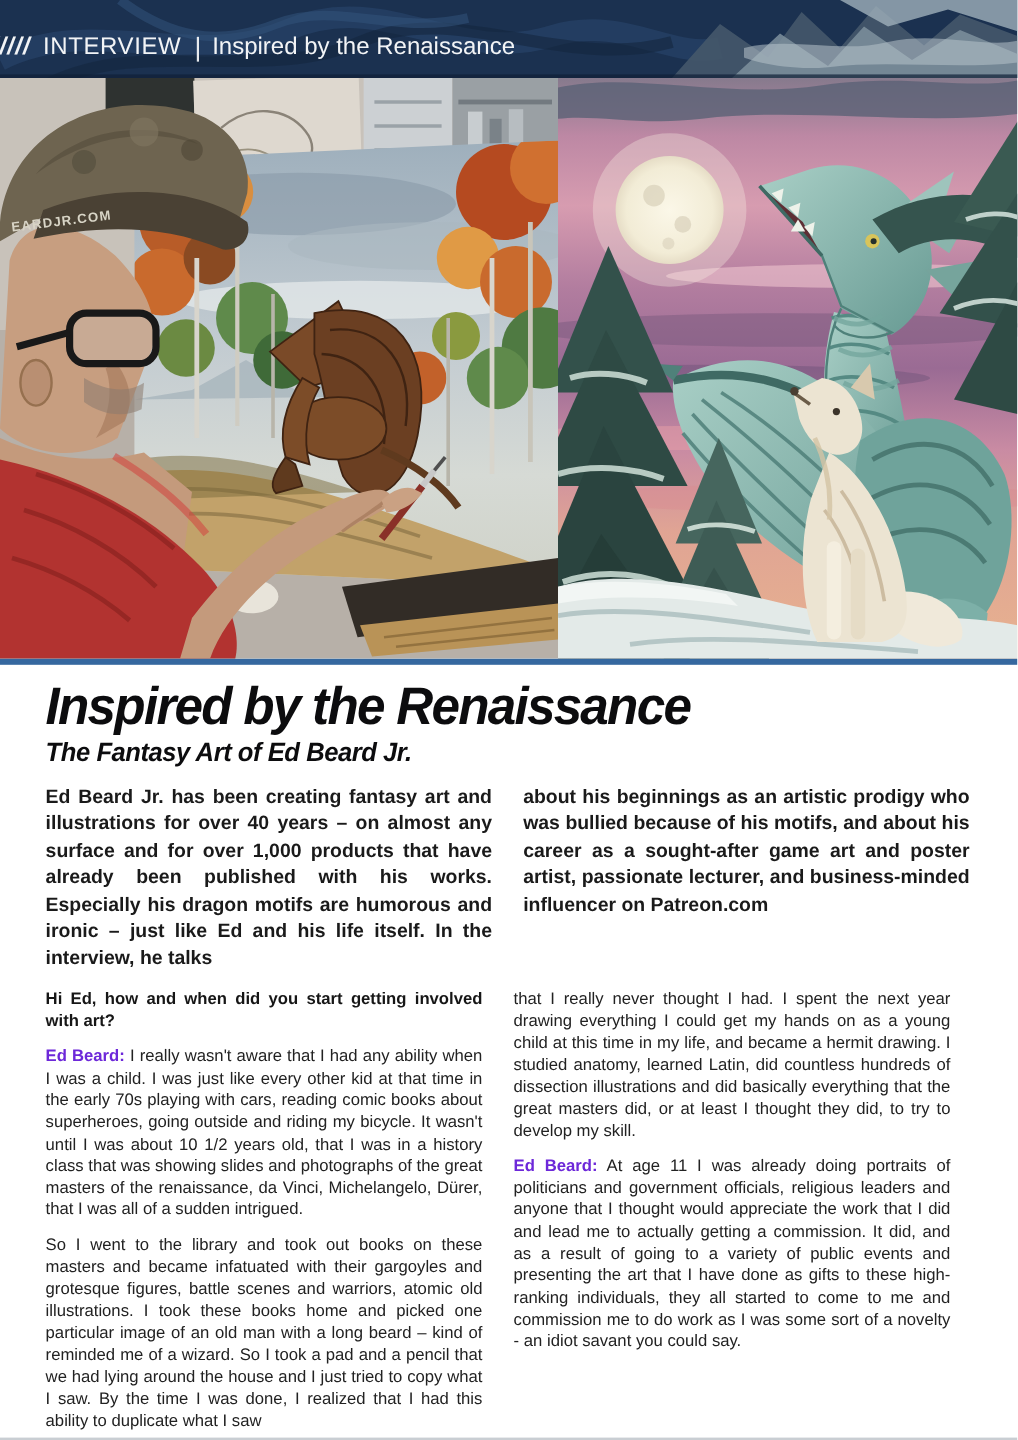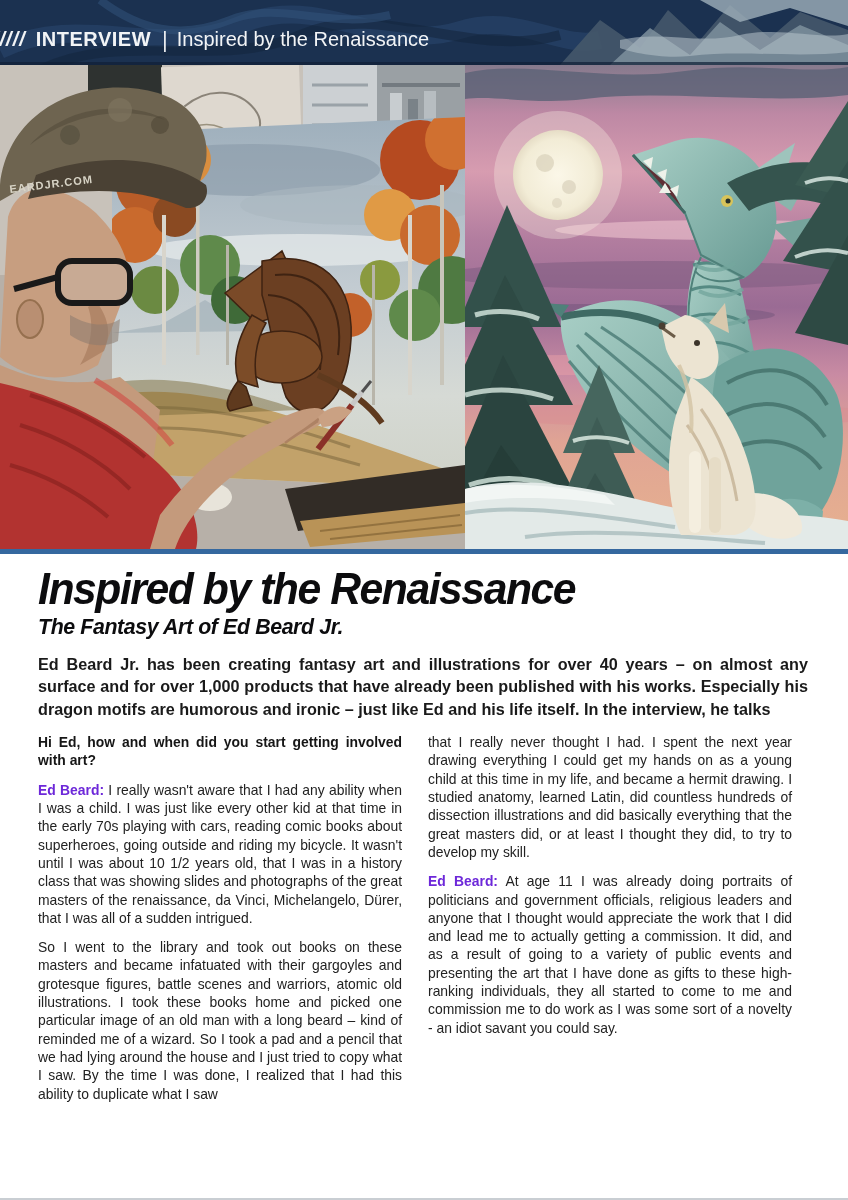--- a/index.html
+++ b/index.html
@@ -14,21 +14,21 @@
     background:linear-gradient(90deg,#16293f 0%,#1d3452 38%,#23405f 62%,#53687a 80%,#8b9aa5 100%);
     overflow:hidden;
   }
   .banner svg{position:absolute;top:0;left:0;}
   .banner-text{
     position:absolute;top:0;left:0;height:65px;display:flex;align-items:center;
     padding-top:14px;box-sizing:border-box;
     color:#f2f4f6;font-size:20px;white-space:nowrap;
   }
   .banner-text .slashes{font-weight:700;font-style:italic;letter-spacing:1px;margin-left:-7px;}
-  .banner-text .section{font-weight:700;letter-spacing:.5px;margin-left:10px;}
+  .banner-text .section{font-weight:400;letter-spacing:.5px;margin-left:10px;}
   .banner-text .sep{font-weight:300;margin:0 9px 0 11px;font-size:22px;opacity:.95;}
   .banner-text .btitle{font-weight:400;}
   
   .photo-row{position:absolute;top:65px;left:0;width:848px;height:484px;display:flex;}
   .photo-row svg{display:block;height:484px;}
   .blue-rule{position:absolute;top:549px;left:0;width:848px;height:5px;background:#35689f;}
   
   .article{position:absolute;top:554px;left:0;width:848px;}
   .title-block{padding:12px 40px 0 38px;}
   h1.title{
@@ -325,20 +325,23 @@
   <div class="article">
     <div class="title-block">
       <h1 class="title">Inspired by the Renaissance</h1>
       <h2 class="subtitle">The Fantasy Art of Ed Beard Jr.</h2>
     </div>
 
     <div class="intro">
       <div class="col">
         <p>Ed Beard Jr. has been creating fantasy art and illustrations for over 40 years – on almost any surface and for over 1,000 products that have already been published with his works. Especially his dragon motifs are humorous and ironic – just like Ed and his life itself. In the interview, he talks</p>
       </div>
+      <div class="col">
+        <p>about his beginnings as an artistic prodigy who was bullied because of his motifs, and about his career as a sought-after game art and poster artist, passionate lecturer, and business-minded influencer on Patreon.com</p>
+      </div>
     </div>
 
     <div class="qa">
       <div class="col">
         <p class="question">Hi Ed, how and when did you start getting involved with art?</p>
         <p><span class="speaker">Ed Beard:</span> <span>I really wasn't aware that I had any ability when I was a child. I was just like every other kid at that time in the early 70s playing with cars, reading comic books about superheroes, going outside and riding my bicycle. It wasn't until I was about 10 1/2 years old, that I was in a history class that was showing slides and photographs of the great masters of the renaissance, da Vinci, Michelangelo, Dürer, that I was all of a sudden intrigued.</span></p>
         <p><span>So I went to the library and took out books on these masters and became infatuated with their gargoyles and grotesque figures, battle scenes and warriors, atomic old illustrations. I took these books home and picked one particular image of an old man with a long beard – kind of reminded me of a wizard. So I took a pad and a pencil that we had lying around the house and I just tried to copy what I saw. By the time I was done, I realized that I had this ability to duplicate what I saw</span></p>
       </div>
       <div class="col">
         <p><span>that I really never thought I had. I spent the next year drawing everything I could get my hands on as a young child at this time in my life, and became a hermit drawing. I studied anatomy, learned Latin, did countless hundreds of dissection illustrations and did basically everything that the great masters did, or at least I thought they did, to try to develop my skill.</span></p>

